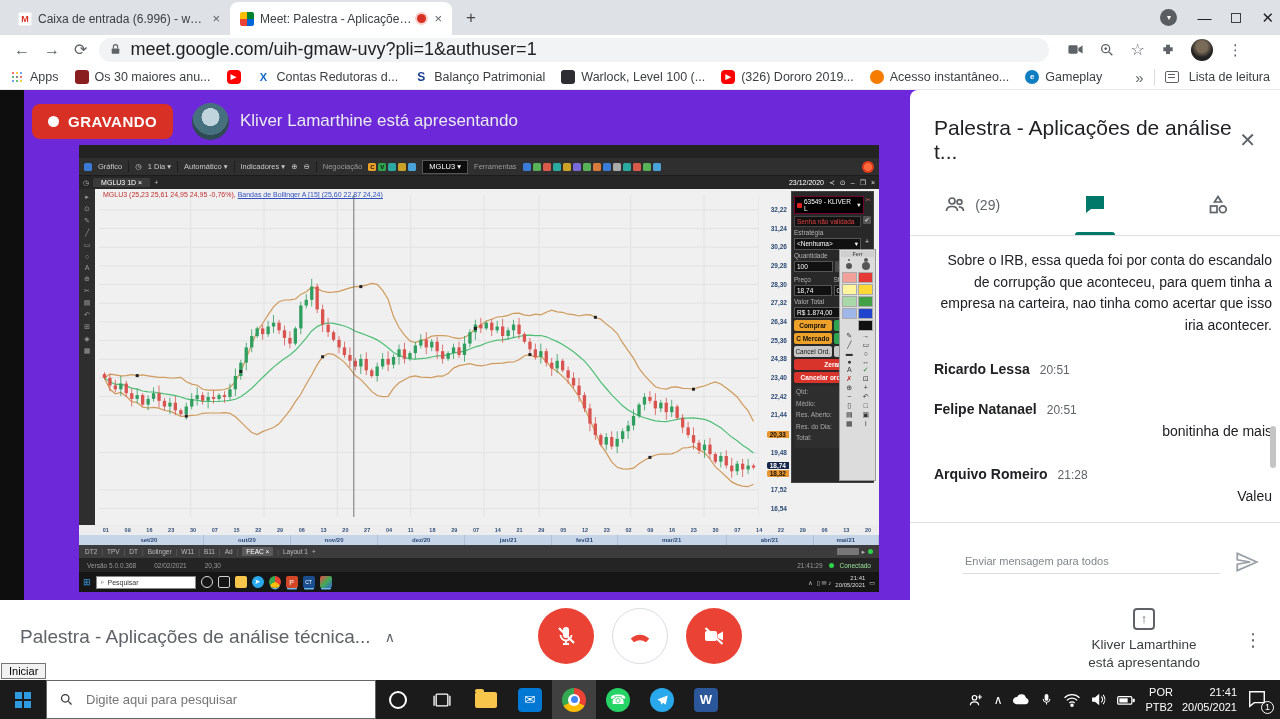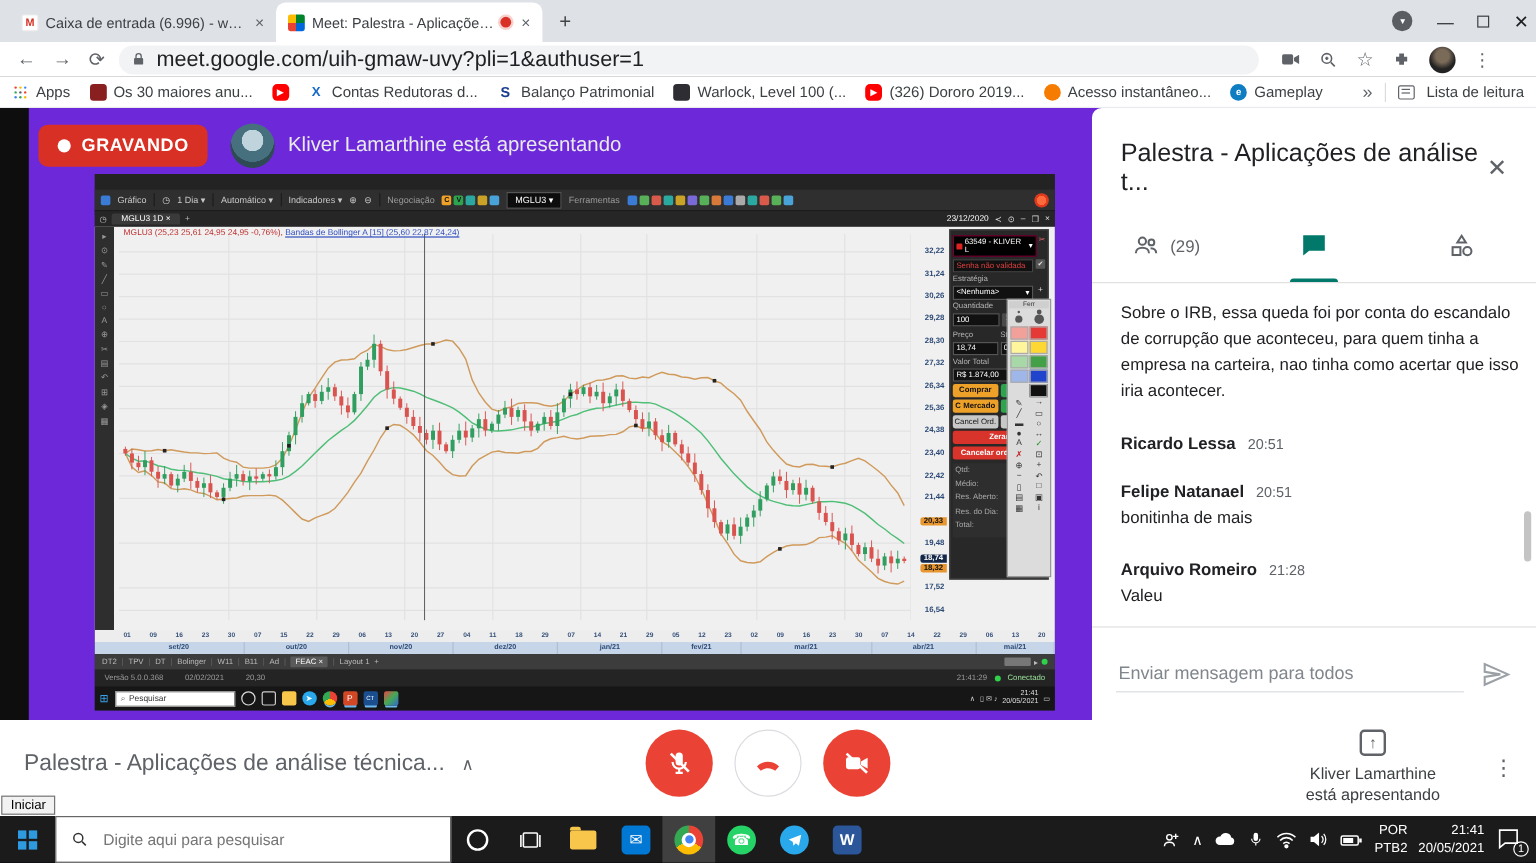--- a/index.html
+++ b/index.html
@@ -143,29 +143,29 @@
   #sts-clock{text-align:right;line-height:1.2;color:#ddd;}
 
   
   #chat-panel{position:absolute;left:910px;top:90px;width:370px;height:510px;background:#fff;border-radius:8px 0 0 0;}
   #chat-header{display:flex;align-items:center;justify-content:space-between;padding:26px 24px 10px 24px;}
   #chat-title{color:#202124;font-size:21px;}
   #chat-close{color:#5f6368;font-size:20px;}
   #chat-tabs{display:flex;align-items:center;height:62px;border-bottom:1px solid #e0e0e0;position:relative;}
   .ctab{flex:1;display:flex;align-items:center;justify-content:center;gap:8px;color:#5f6368;font-size:14px;}
   #chat-tab-underline{position:absolute;bottom:0;left:165px;width:40px;height:3px;background:#00796b;border-radius:3px 3px 0 0;}
-  #messages{padding:14px 8px 0 24px;height:300px;overflow:hidden;}
+  #messages{padding:14px 8px 0 24px;height:300px;overflow:hidden;text-align:right;}
   .msg{margin-bottom:24px;}
   .msg-head{display:flex;align-items:baseline;gap:10px;margin-bottom:4px;}
   .msg-sender{color:#202124;font-weight:bold;font-size:14px;}
   .msg-time{color:#5f6368;font-size:12px;}
   .msg-text{color:#202124;font-size:14px;line-height:1.55;}
   #chat-scrollbar{position:absolute;right:4px;top:336px;width:6px;height:42px;background:#c4c4c4;border-radius:3px;}
   #chat-inputarea{position:absolute;left:0;bottom:0;width:100%;height:78px;border-top:1px solid #e0e0e0;display:flex;align-items:center;padding:0 20px;}
-  #chat-input{border:none;outline:none;border-bottom:1px solid #dadce0;flex:1;font-size:15px;color:#202124;padding:6px 2px;font-family:"Liberation Sans",sans-serif;}
+  #chat-input{border:none;outline:none;border-bottom:1px solid #dadce0;flex:1;font-size:11px;color:#202124;padding:6px 2px;font-family:"Liberation Sans",sans-serif;margin-left:33px;}
   #chat-input::placeholder{color:#80868b;}
   #send-btn{margin-left:14px;}
 
   
   #meet-bottombar{position:absolute;left:0;top:600px;width:1280px;height:80px;background:#fff;}
   #mb-title{position:absolute;left:20px;top:26px;color:#5f6368;font-size:19px;display:flex;gap:14px;align-items:center;}
   #mb-caret{font-size:14px;color:#5f6368;}
   .roundbtn{position:absolute;top:8px;width:56px;height:56px;border-radius:50%;display:flex;align-items:center;justify-content:center;}
   .btn-red{background:#ea4335;}
   .btn-white{background:#fff;border:1px solid #dadce0;}

